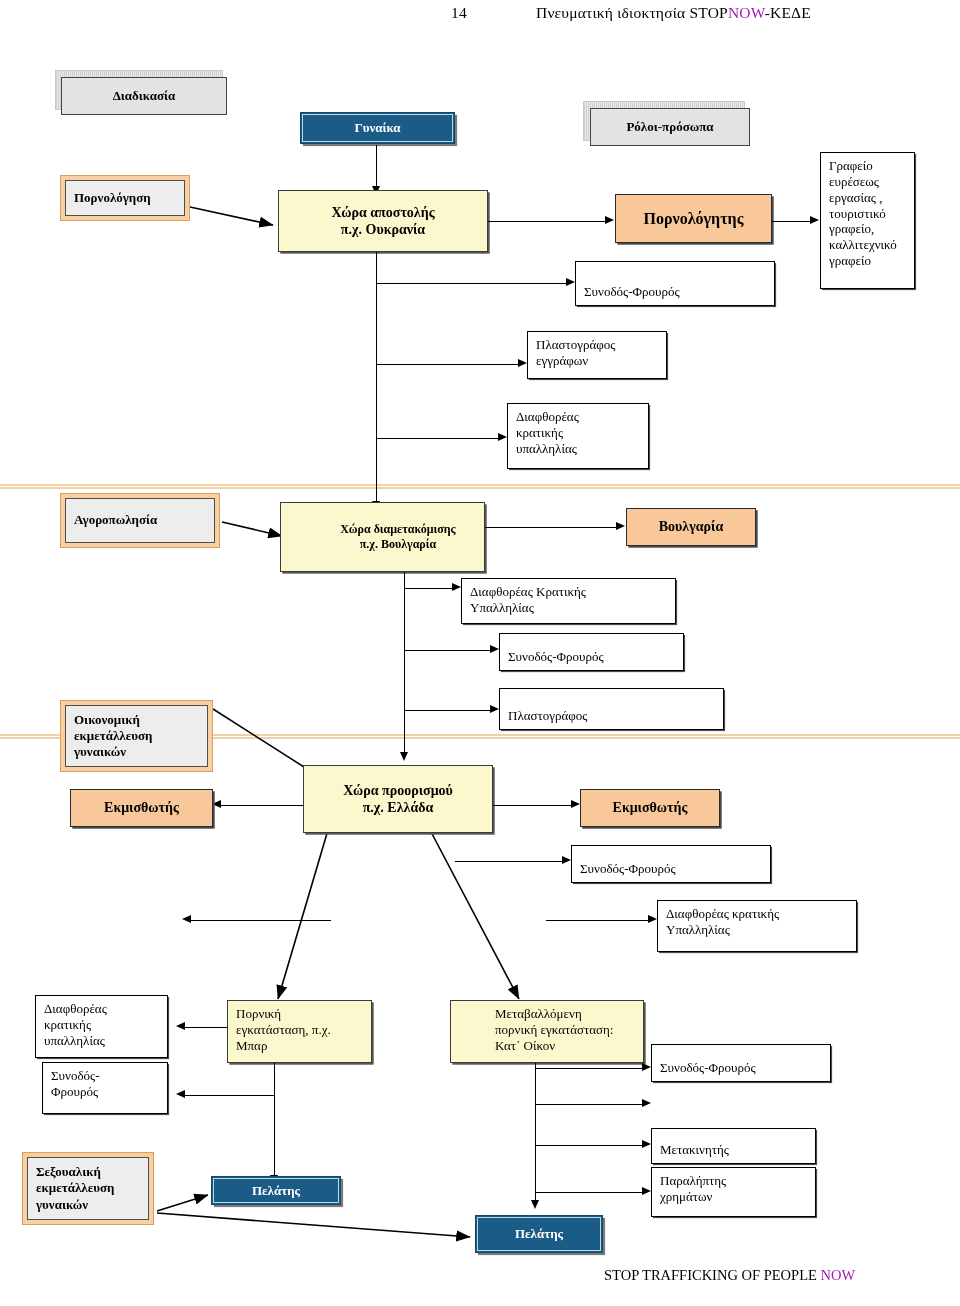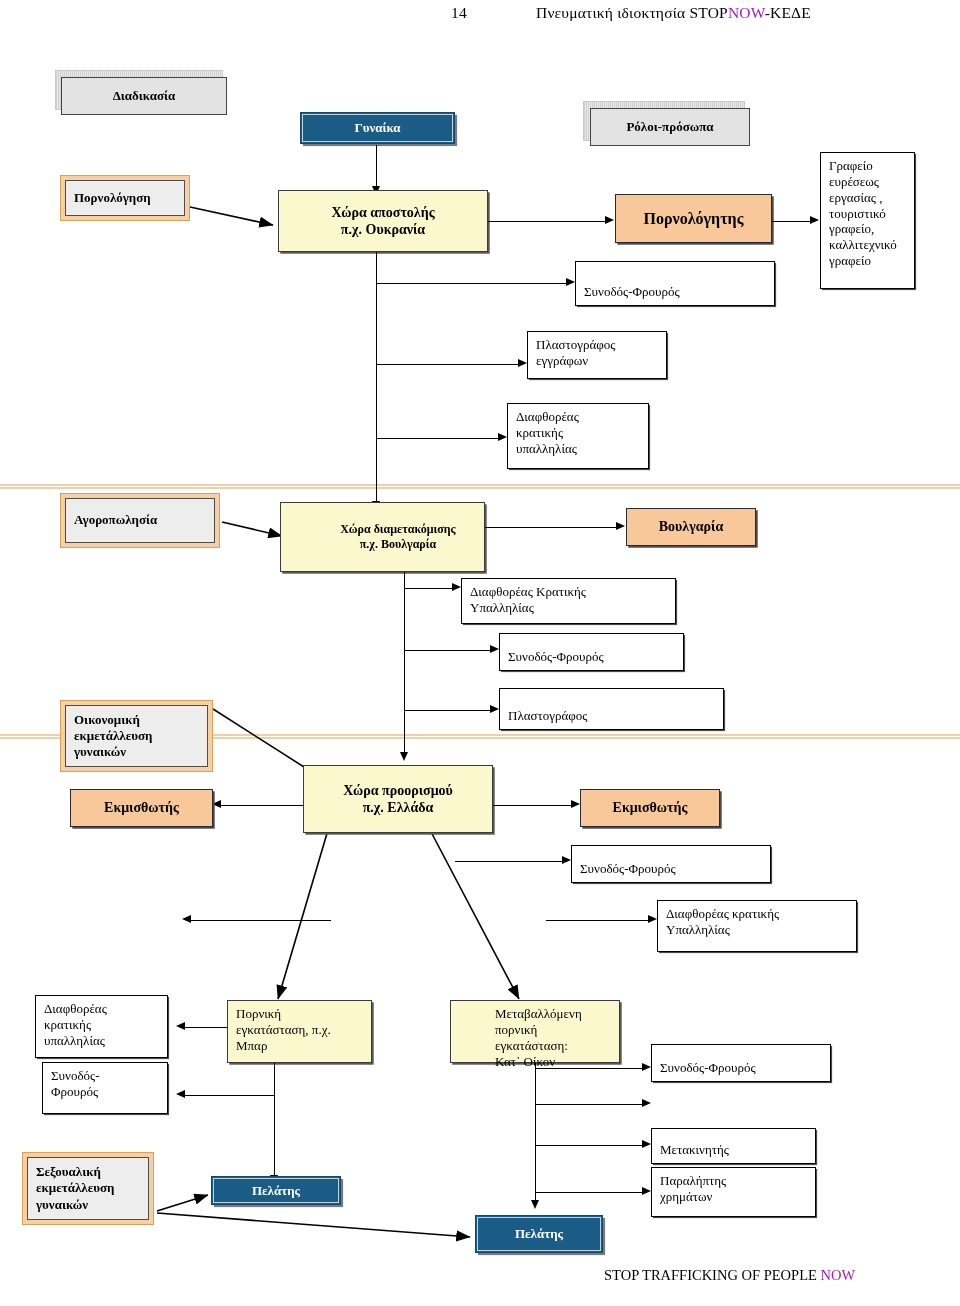--- a/index.html
+++ b/index.html
@@ -292,21 +292,21 @@
     <span class="tx">Διαφθορέας κρατικής
 Υπαλληλίας</span>
   </div>
 
   <div class="node place lft" style="left:227px;top:1000px;width:145px;height:63px;font-size:13px;">
     <span class="tx">Πορνική
 εγκατάσταση, π.χ.
 Μπαρ</span>
   </div>
 
-  <div class="node place lft" style="left:450px;top:1000px;width:170px;height:63px;font-size:13px;padding-left:44px;">
+  <div class="node place lft" style="left:450px;top:1000px;width:194px;height:63px;font-size:13px;padding-left:44px;">
     <span class="tx">Μεταβαλλόμενη
 πορνική εγκατάσταση:
 Κατ᾽ Οίκον</span>
   </div>
 
   <div class="ln lnh" style="left:180px;top:1027px;width:48px;"></div>
   <div class="arr arr-l" style="left:176px;top:1022px;"></div>
   <div class="node role" style="left:35px;top:995px;width:133px;height:63px;">
     <span class="tx">Διαφθορέας
 κρατικής

